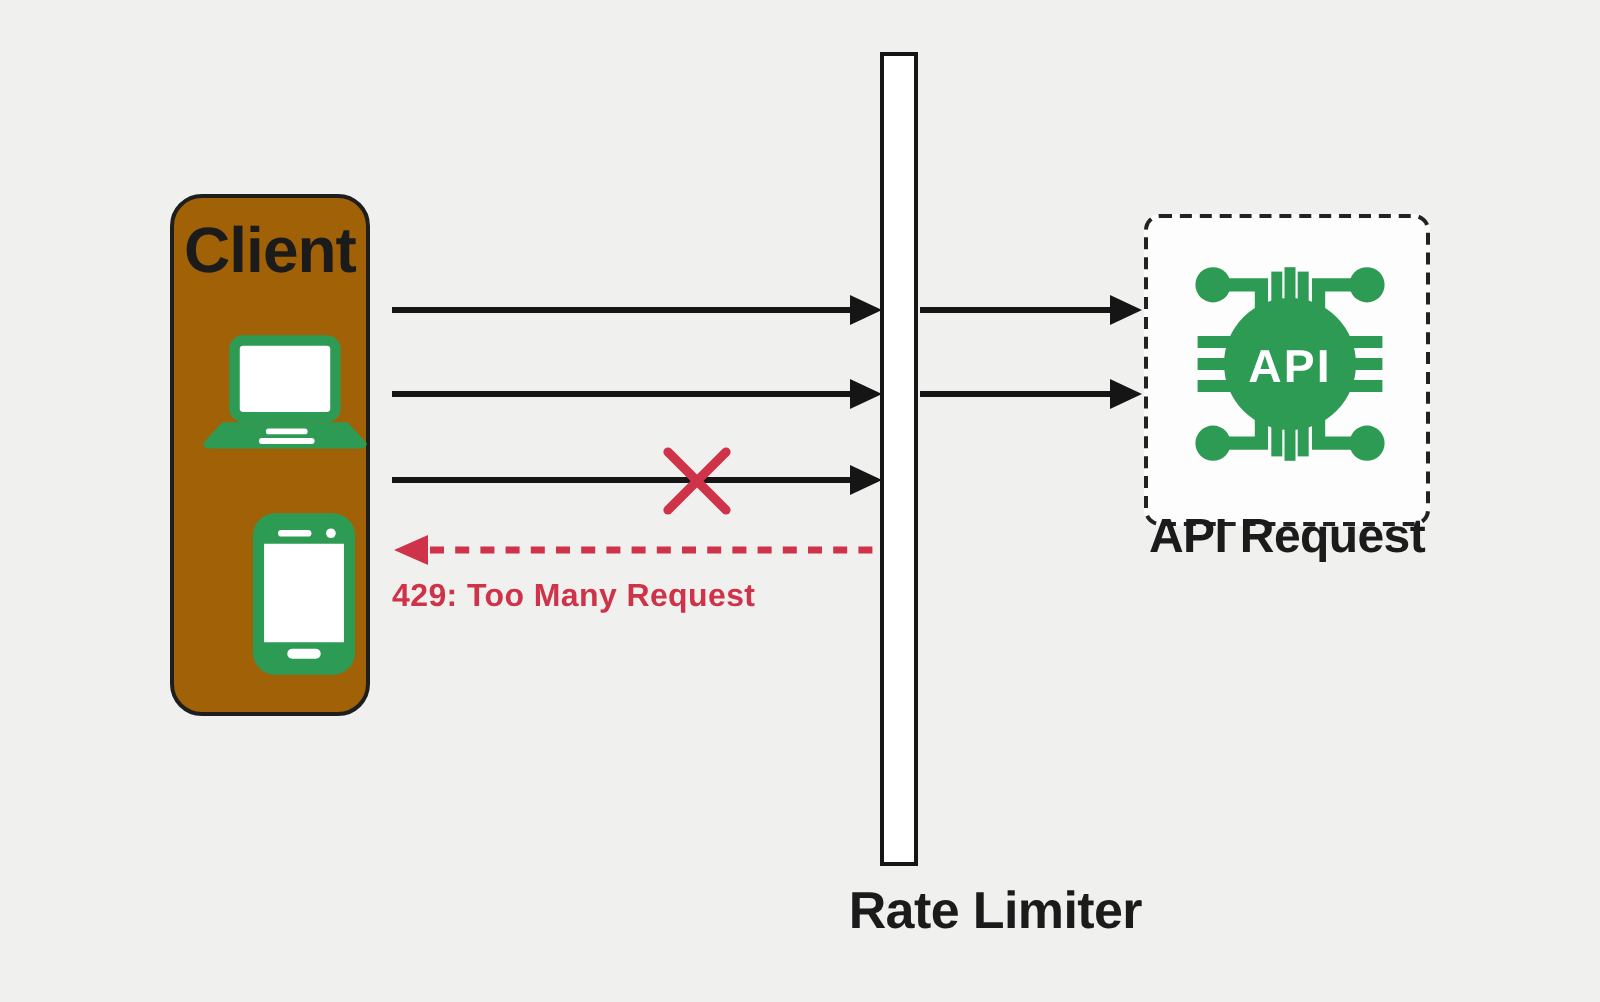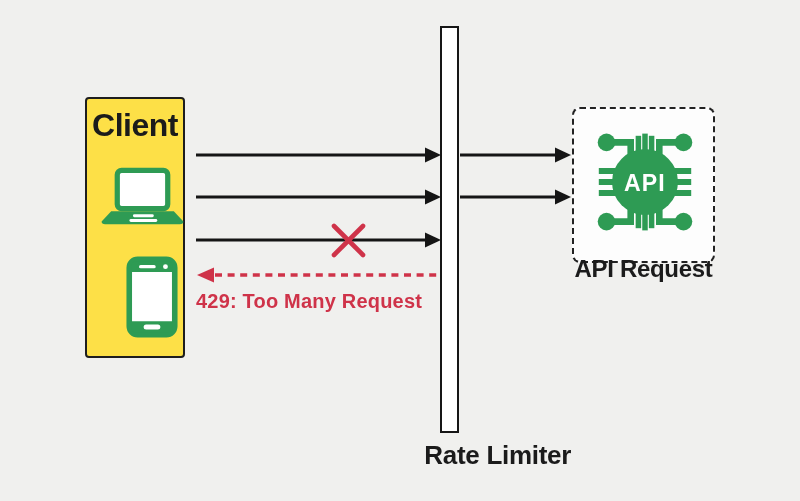--- a/index.html
+++ b/index.html
@@ -25,23 +25,23 @@
     pointer-events:none;
   }
   .arrow-line{stroke:#151515;stroke-width:3;}
   .arrow-head{fill:#151515;}
   .x-stroke{stroke:var(--red);stroke-width:4.6;stroke-linecap:round;}
   .resp-line{stroke:var(--red);stroke-width:3.4;stroke-dasharray:7 5.6;}
   .resp-head{fill:var(--red);}
 
   .client-box{
     position:absolute;left:85px;top:97px;width:100px;height:261px;
-    background:#fde047;
+    background:#a16207;
     border:2.5px solid #1e1e1e;
-    border-radius:4px;
+    border-radius:16px;
   }
   .client-label{
     position:absolute;left:0;right:0;top:8px;
     text-align:center;
     font-size:32px;font-weight:700;color:var(--ink);
     letter-spacing:-0.5px;
   }
   .laptop-wrap{position:absolute;left:12px;top:68px;width:87px;height:64px;}
   .phone-wrap{position:absolute;left:39px;top:156px;width:52px;height:84px;}
   .laptop-wrap svg,.phone-wrap svg,.api-icon-wrap svg{display:block;width:100%;height:100%;}
@@ -67,21 +67,21 @@
   .api-icon-wrap{position:absolute;left:16px;top:17px;width:110px;height:112px;}
   .api-label{
     position:absolute;left:0;right:0;top:146px;
     text-align:center;
     font-size:24px;font-weight:700;color:var(--ink);
     letter-spacing:-0.3px;
   }
 
   .error-label{
     position:absolute;left:196px;top:290px;width:260px;
-    font-size:20px;font-weight:600;color:var(--red);
+    font-size:16px;font-weight:600;color:var(--red);
     letter-spacing:0.2px;
     white-space:nowrap;
   }
 
   .g-fill{fill:var(--green);}
   .g-stroke{stroke:var(--green);fill:#ffffff;}
   .g-line{stroke:var(--green);fill:none;}
   .chip-text{
     fill:#ffffff;
     font-family:"Liberation Sans","DejaVu Sans",sans-serif;

